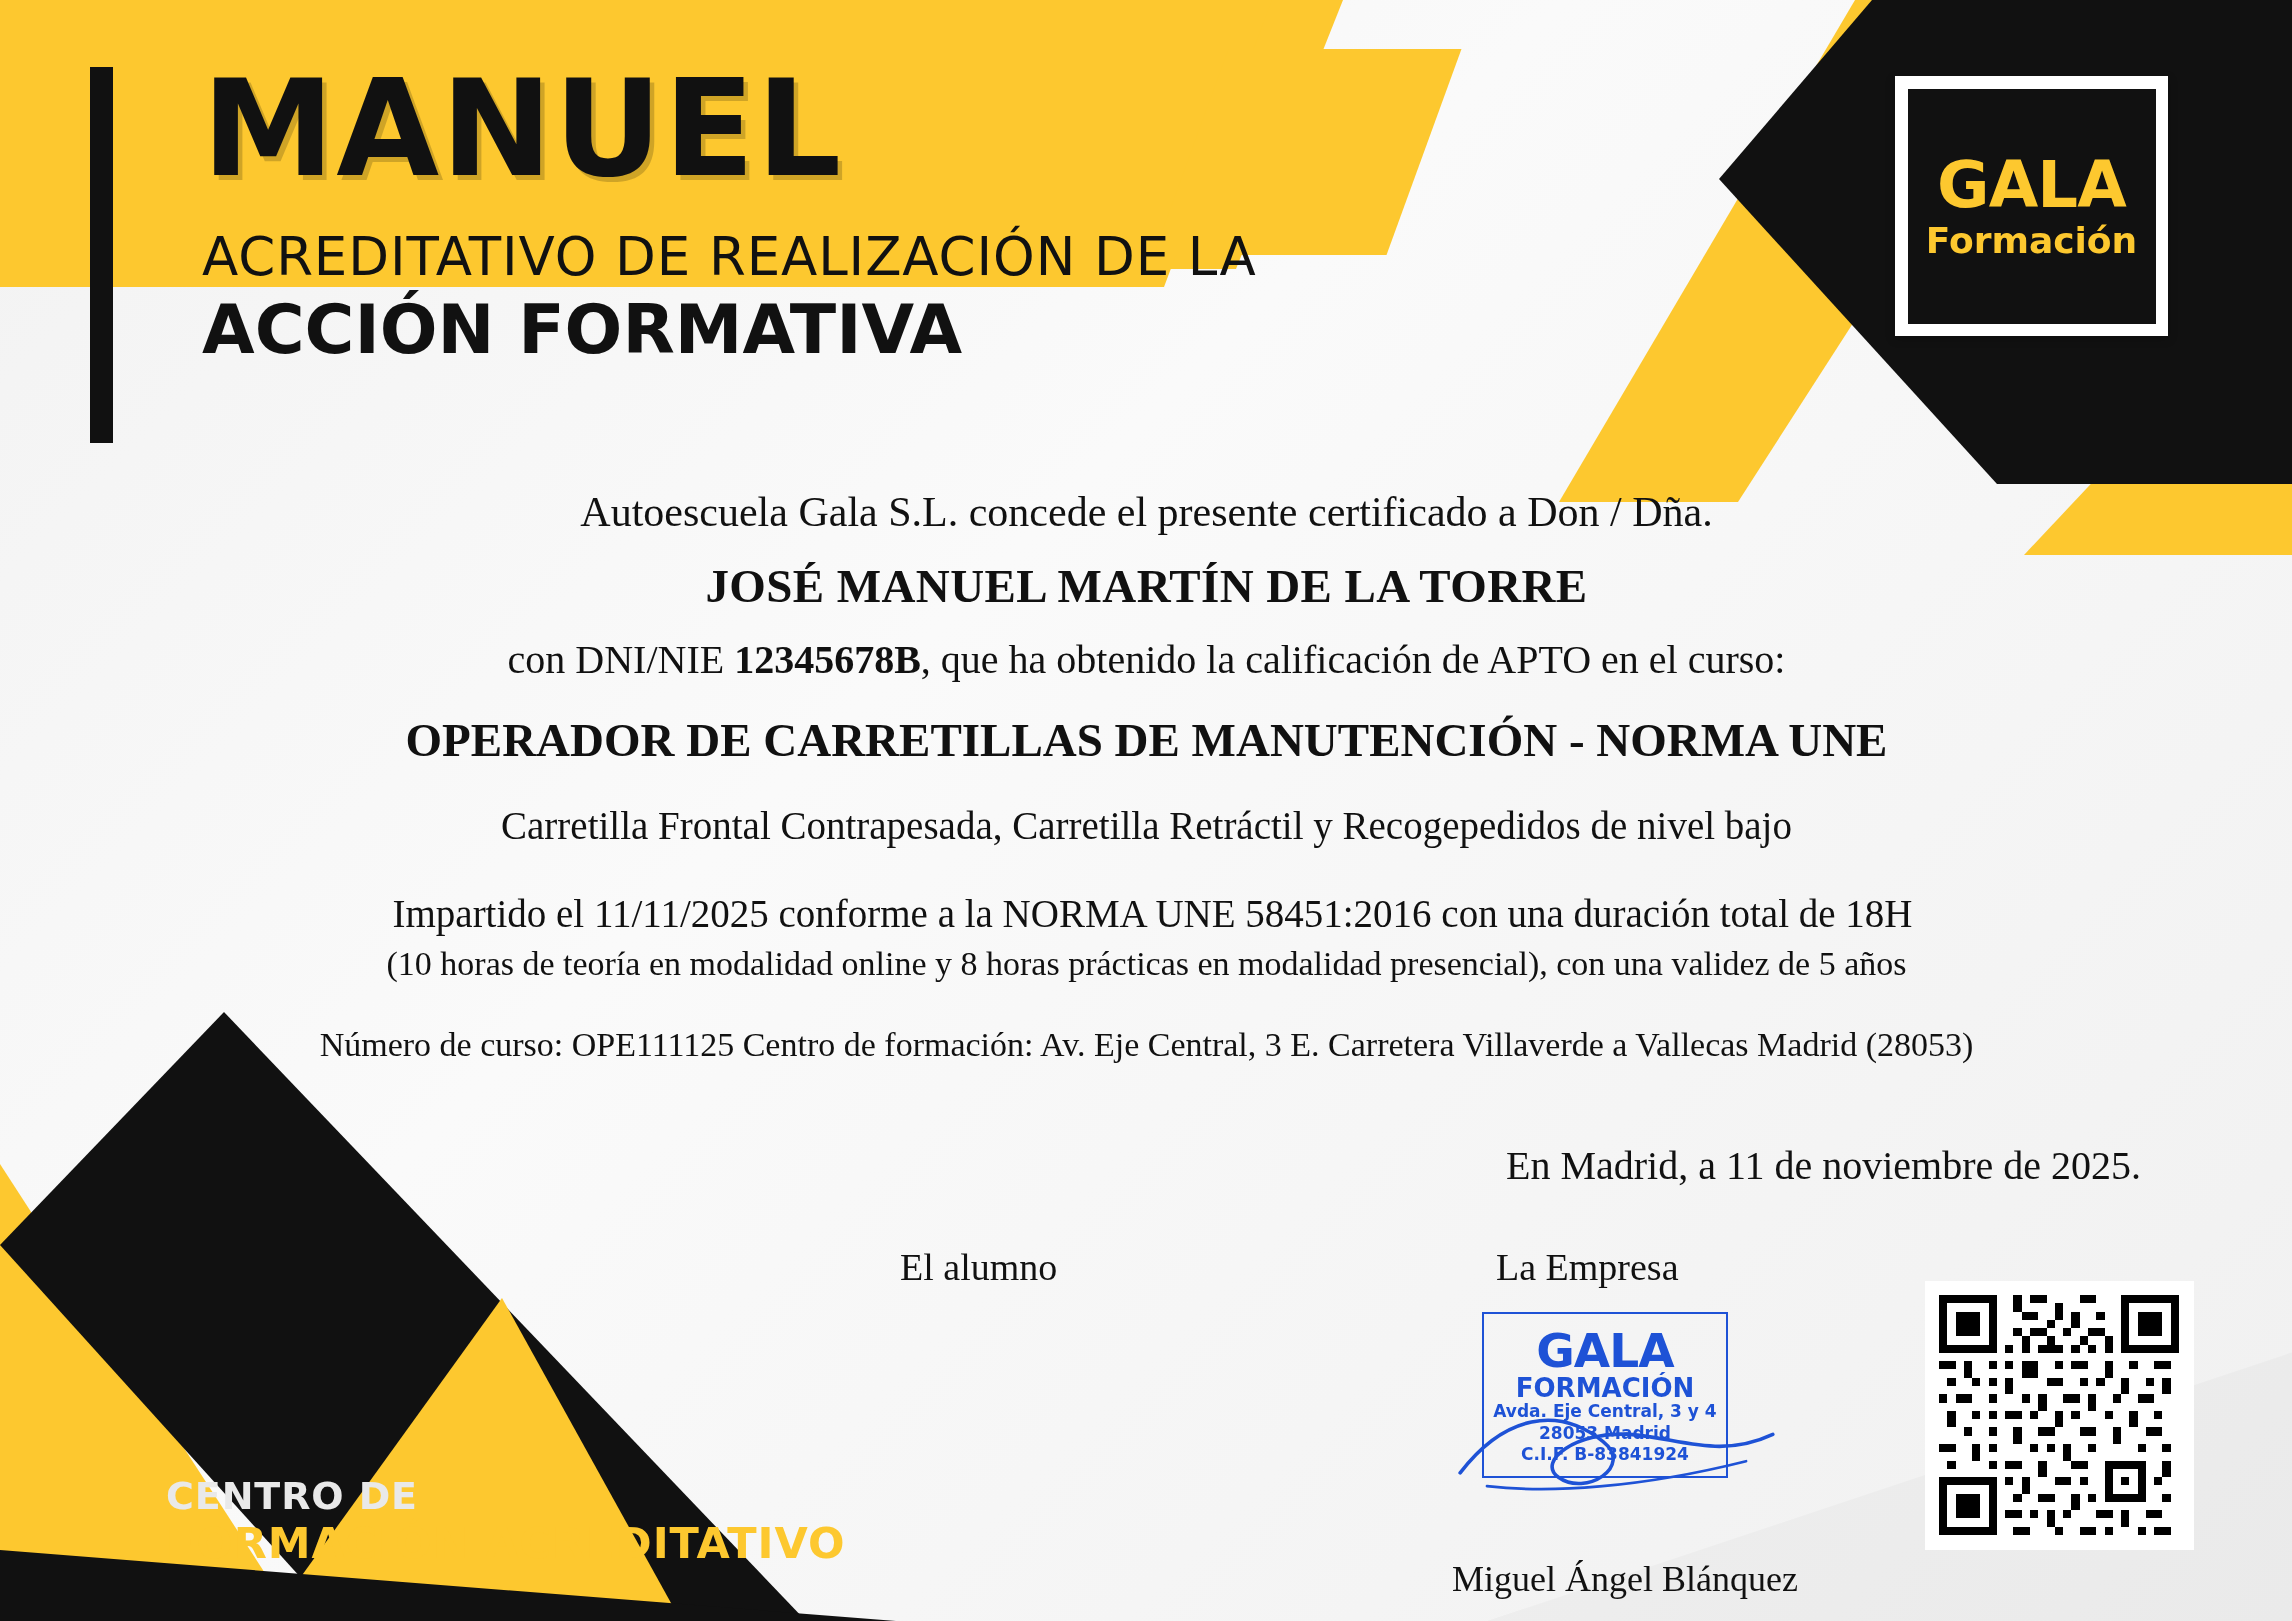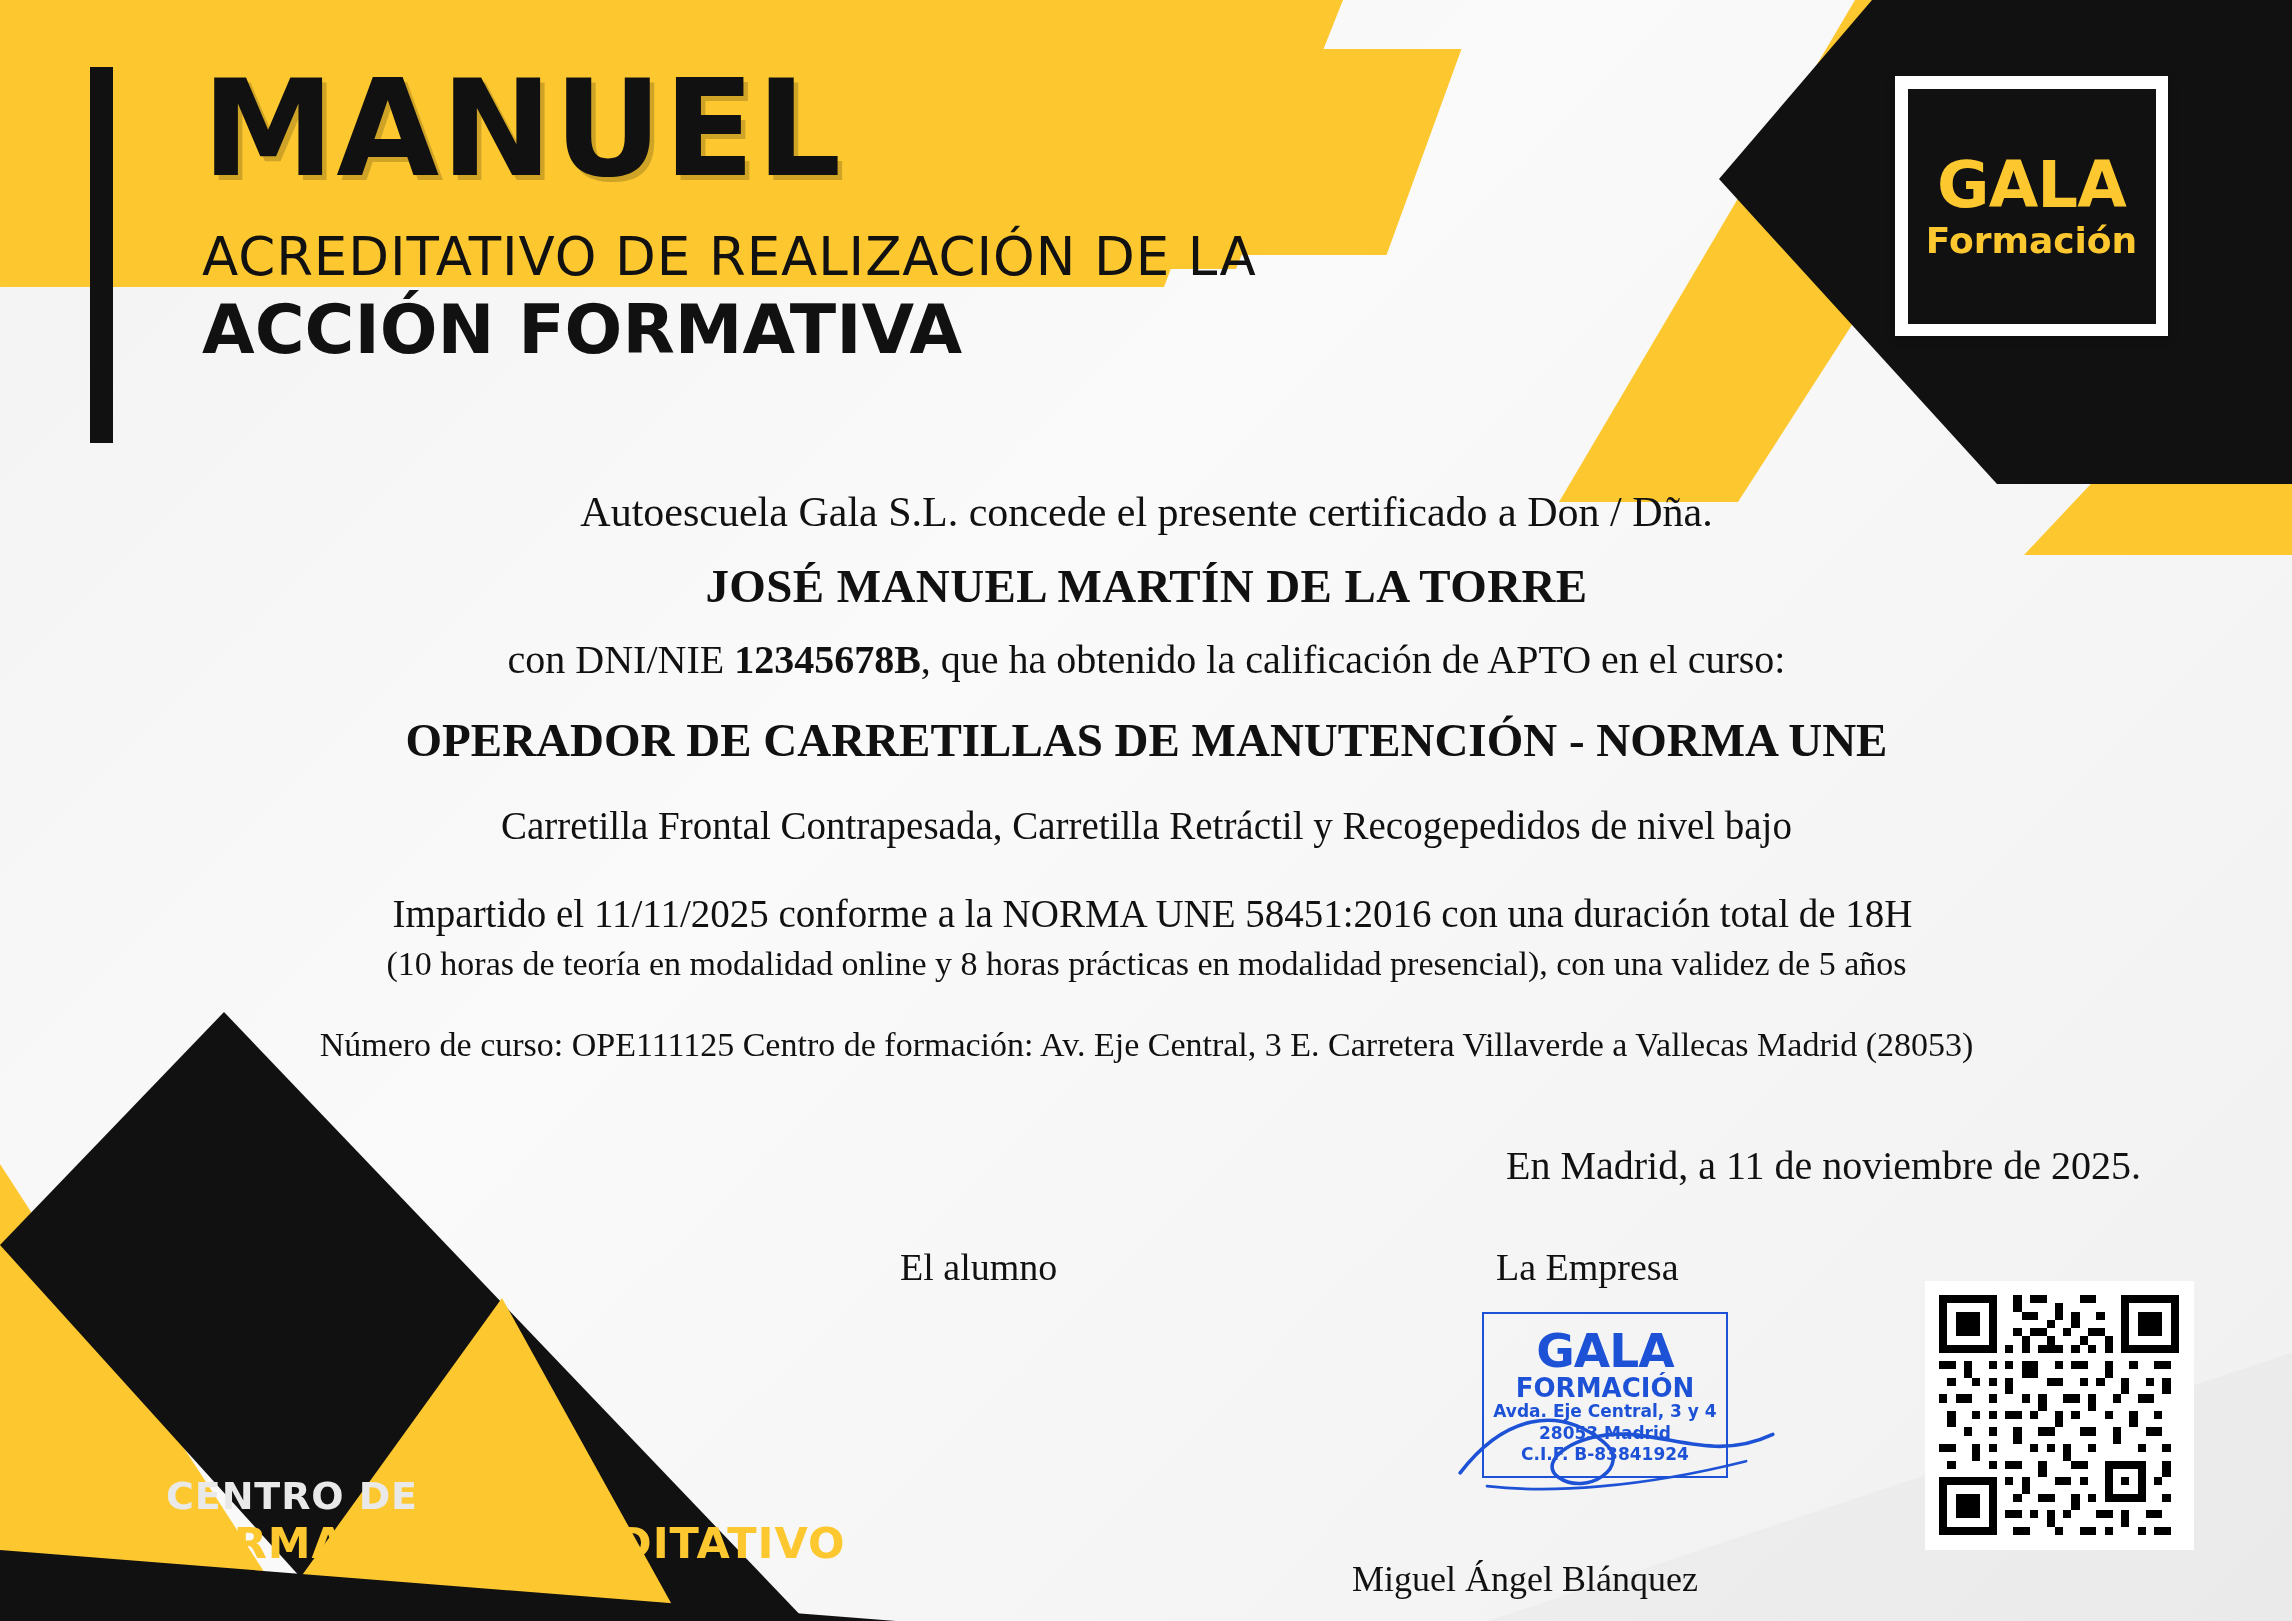--- a/index.html
+++ b/index.html
@@ -212,21 +212,21 @@
   .sig-empresa {
     position: absolute;
     top: 1245px;
     left: 1496px;
     font-size: 38px;
     color: #111;
   }
   .sig-firmante {
     position: absolute;
     top: 1558px;
-    left: 1352px;
+    left: 1452px;
     font-size: 36px;
     color: #111;
   }
 
   
   .stamp {
     position: absolute;
     top: 1312px;
     left: 1482px;
     width: 246px;

